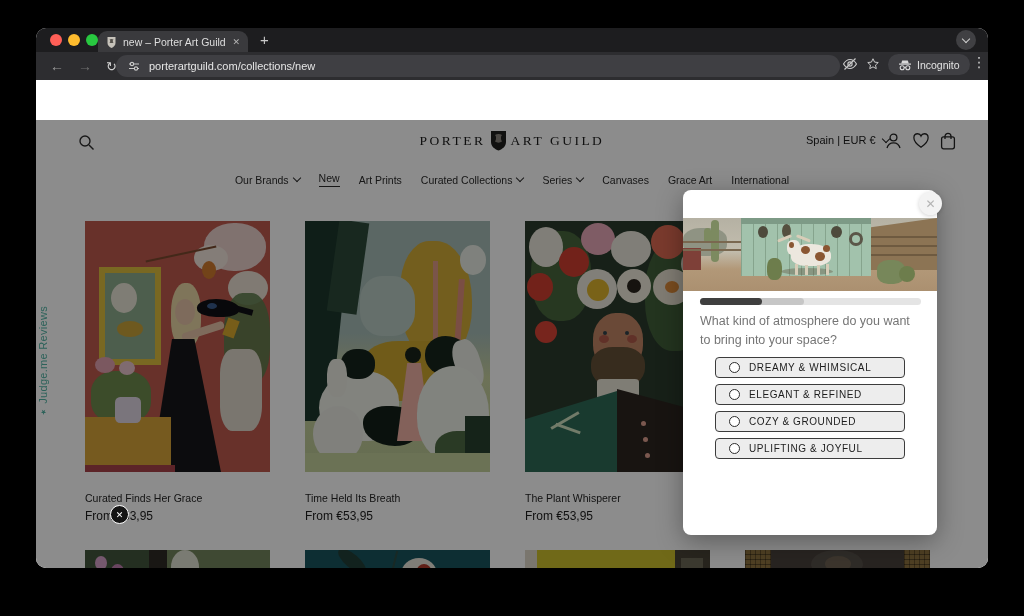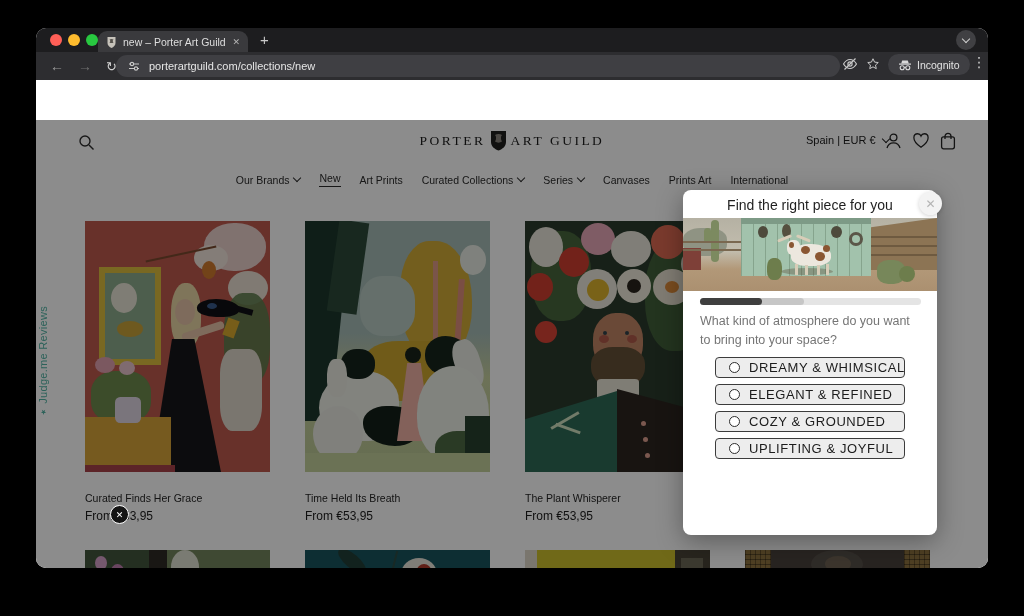--- a/index.html
+++ b/index.html
@@ -67,21 +67,21 @@
                box-shadow:0 1px 4px rgba(0,0,0,.18);display:flex;align-items:center;justify-content:center;
                color:#b3b3b3;font-size:12px;z-index:9;}
   #hero{position:absolute;left:0;top:28px;width:254px;height:73px;overflow:hidden;background:#b5b1a3;}
   #progress{position:absolute;left:17px;top:108px;width:221px;height:7px;border-radius:4px;background:#e4e4e4;}
   #prog-sec{position:absolute;left:0;top:0;height:7px;border-radius:4px;background:#c6c6c6;}
   #prog-pri{position:absolute;left:0;top:0;height:7px;border-radius:4px;background:#3f3f3f;}
   #question{position:absolute;left:17px;top:122px;width:222px;font-size:12.5px;line-height:1.55;color:#757575;}
   .opt{position:absolute;left:32px;width:190px;height:21px;background:#ededed;border:1.4px solid #3c3c3c;
        border-radius:4px;display:flex;align-items:center;box-sizing:border-box;padding-left:13px;gap:9px;}
   .radio{width:9px;height:9px;border-radius:50%;border:1.4px solid #2d2d2d;background:#fff;flex:none;}
-  .opt span{font-size:13px;letter-spacing:.6px;color:#1c1c1c;font-weight:500;white-space:nowrap;}
+  .opt span{font-size:10px;letter-spacing:.6px;color:#1c1c1c;font-weight:500;white-space:nowrap;}
   svg{display:block;}
 </style>
 </head>
 <body>
 
 <div id="window">
 
   <div id="tabstrip">
     <div class="light" style="left:14px;background:#ff5f57"></div>
     <div class="light" style="left:32px;background:#febc2e"></div>
@@ -184,21 +184,21 @@
           <span class="chev"></span>
         </span>
       <span class="navitem">
           <span>Series</span>
           <span class="chev"></span>
         </span>
       <span class="navitem">
           <span>Canvases</span>
         </span>
       <span class="navitem">
-          <span>Prints Art</span>
+          <span>Grace Art</span>
         </span>
       <span class="navitem">
           <span>International</span>
         </span>
     </div>
 
     <div class="pimg" style="left:49px;top:101px;background:#bd594e">
       <div>
         <span class="s" style="left:14px;top:46px;width:62px;height:98px;background:#8cab8c;border:6px solid #ddbe3e;box-sizing:border-box"></span>
         <span class="s" style="left:26px;top:62px;width:26px;height:30px;background:#e8e3d5;border-radius:50%"></span>
@@ -345,21 +345,20 @@
       </div>
     </div>
 
     <div id="judgeme">⭑ Judge.me Reviews</div>
 
     <div id="dim"></div>
 
     <div id="badge-close">✕</div>
 
     <div id="modal">
-      <div id="modal-title">Find the right piece for you</div>
       <div id="modal-close">✕</div>
       <div id="hero">
         <span class="s" style="left:0;top:0;width:254px;height:73px;background:linear-gradient(180deg,#b5b1a3 0,#c2bdae 45%,#b29878 70%,#ab9070 100%)"></span>
         <span class="s" style="left:0;top:10px;width:44px;height:28px;background:#8f9383;border-radius:40%"></span>
         <span class="s" style="left:28px;top:2px;width:8px;height:42px;background:#7c8a60;border-radius:4px"></span>
         <span class="s" style="left:21px;top:10px;width:7px;height:15px;background:#7c8a60;border-radius:4px"></span>
         <span class="s" style="left:0;top:30px;width:18px;height:22px;background:#7e4038"></span>
         <span class="s" style="left:58px;top:0;width:130px;height:58px;background:#a2c2ac;background-image:repeating-linear-gradient(90deg,rgba(60,85,60,.28) 0 1px,transparent 1px 12px)"></span>
         <span class="s" style="left:58px;top:0;width:130px;height:6px;background:#7d9a86"></span>
         <span class="s" style="left:75px;top:8px;width:10px;height:12px;background:#4e4a3c;border-radius:50%"></span>

